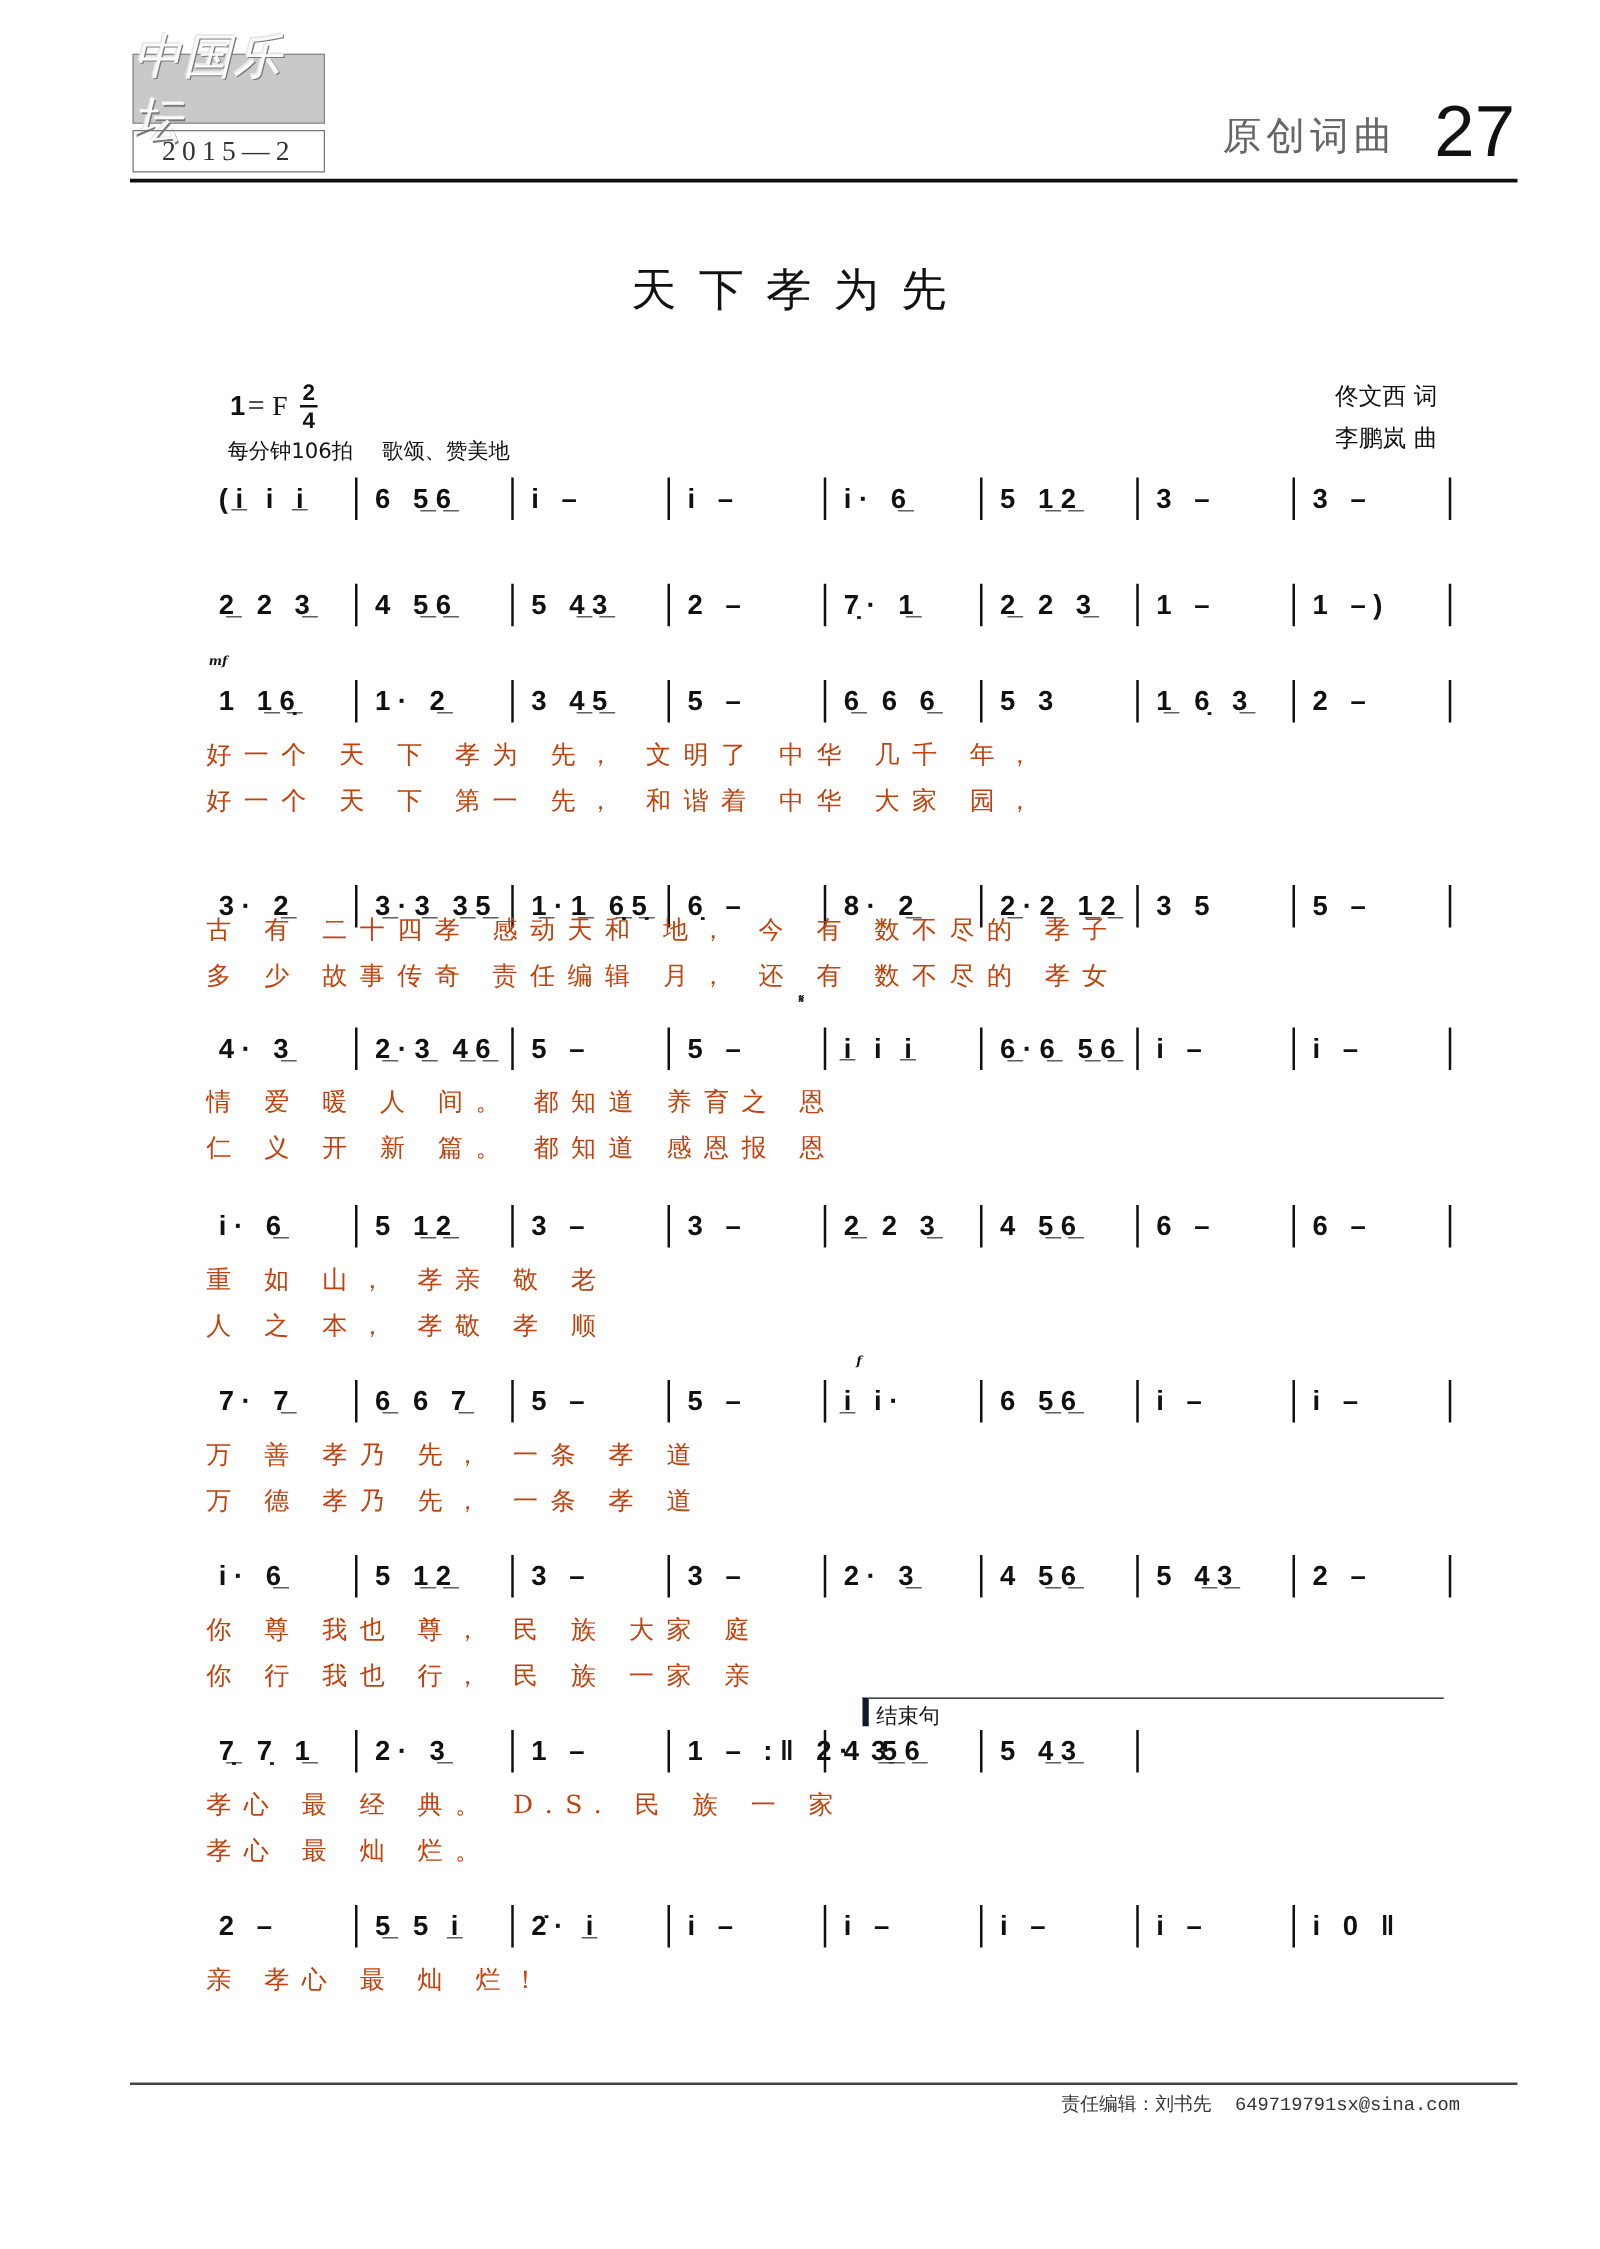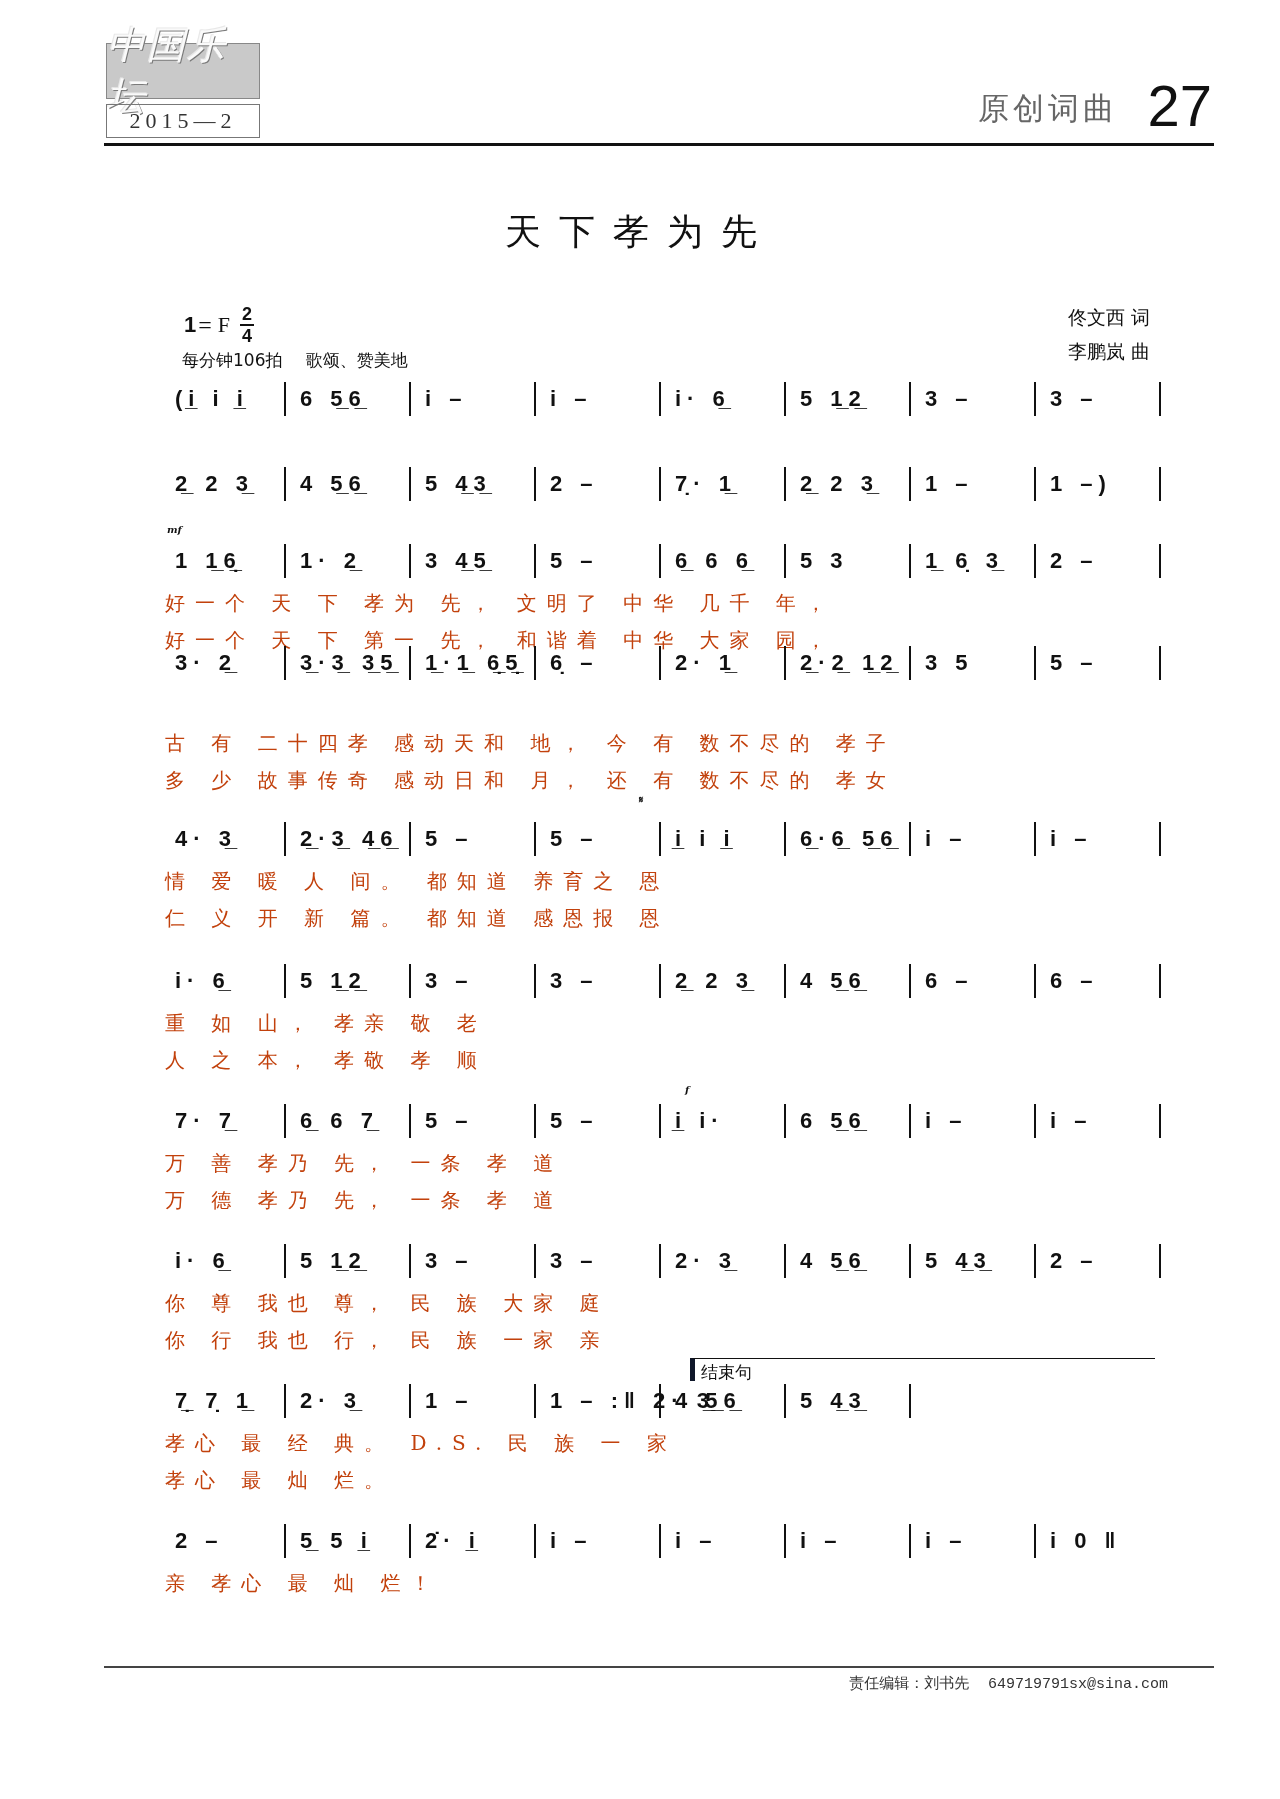--- a/index.html
+++ b/index.html
@@ -143,42 +143,42 @@
         <div class="barline" style="left: 744px;"></div>
         <span class="n" style="left: 760px; letter-spacing: 6px; white-space: pre;">1̲ 6̣ 3̲</span>
         <div class="barline" style="left: 869px;"></div>
         <span class="n" style="left: 885px; letter-spacing: 6px; white-space: pre;">2 –</span>
         <div class="barline" style="left: 994px;"></div>
       </div>
       <div class="dyn" style="top: -16px; left: 2px;">mf</div>
     </div>
     <div class="lyric-row" style="top: 590px; letter-spacing: 10px;">好一个 天 下 孝为 先， 文明了 中华 几千 年，</div>
     <div class="lyric-row" style="top: 627px; letter-spacing: 10px;">好一个 天 下 第一 先， 和谐着 中华 大家 园，</div>
-    <div class="system" style="top: 642px;">
+    <div class="system" style="top: 704px;">
       <div class="notes">
         <span class="n" style="left: 10px; letter-spacing: 6px; white-space: pre;">3· 2̲</span>
         <div class="barline" style="left: 119px;"></div>
         <span class="n" style="left: 135px; letter-spacing: 6px; white-space: pre;">3̲·3̲ 3̲5̲</span>
         <div class="barline" style="left: 244px;"></div>
         <span class="n" style="left: 260px; letter-spacing: 6px; white-space: pre;">1̲·1̲ 6̣̲5̣̲</span>
         <div class="barline" style="left: 369px;"></div>
         <span class="n" style="left: 385px; letter-spacing: 6px; white-space: pre;">6̣ –</span>
         <div class="barline" style="left: 494px;"></div>
-        <span class="n" style="left: 510px; letter-spacing: 6px; white-space: pre;">2· 1̲</span>
+        <span class="n" style="left: 510px; letter-spacing: 6px; white-space: pre;">8· 2̲</span>
         <div class="barline" style="left: 619px;"></div>
         <span class="n" style="left: 635px; letter-spacing: 6px; white-space: pre;">2̲·2̲ 1̲2̲</span>
         <div class="barline" style="left: 744px;"></div>
         <span class="n" style="left: 760px; letter-spacing: 6px; white-space: pre;">3 5</span>
         <div class="barline" style="left: 869px;"></div>
         <span class="n" style="left: 885px; letter-spacing: 6px; white-space: pre;">5 –</span>
         <div class="barline" style="left: 994px;"></div>
       </div>
     </div>
     <div class="lyric-row" style="top: 730px; letter-spacing: 10px;">古 有 二十四孝 感动天和 地， 今 有 数不尽的 孝子</div>
-    <div class="lyric-row" style="top: 767px; letter-spacing: 10px;">多 少 故事传奇 感动日和 月， 还 有 数不尽的 孝女</div>
+    <div class="lyric-row" style="top: 767px; letter-spacing: 10px;">多 少 故事传奇 责任编辑 月， 还 有 数不尽的 孝女</div>
     <div class="system" style="top: 818px;">
       <div class="notes">
         <span class="n" style="left: 10px; letter-spacing: 6px; white-space: pre;">4· 3̲</span>
         <div class="barline" style="left: 119px;"></div>
         <span class="n" style="left: 135px; letter-spacing: 6px; white-space: pre;">2̲·3̲ 4̲6̲</span>
         <div class="barline" style="left: 244px;"></div>
         <span class="n" style="left: 260px; letter-spacing: 6px; white-space: pre;">5 –</span>
         <div class="barline" style="left: 369px;"></div>
         <span class="n" style="left: 385px; letter-spacing: 6px; white-space: pre;">5 –</span>
         <div class="barline" style="left: 494px;"></div>

